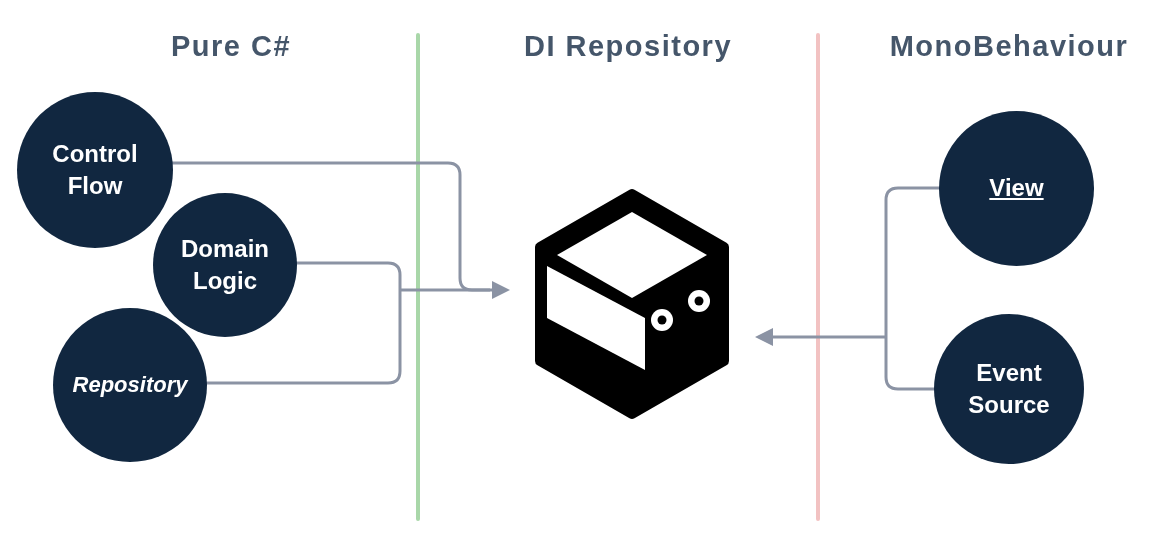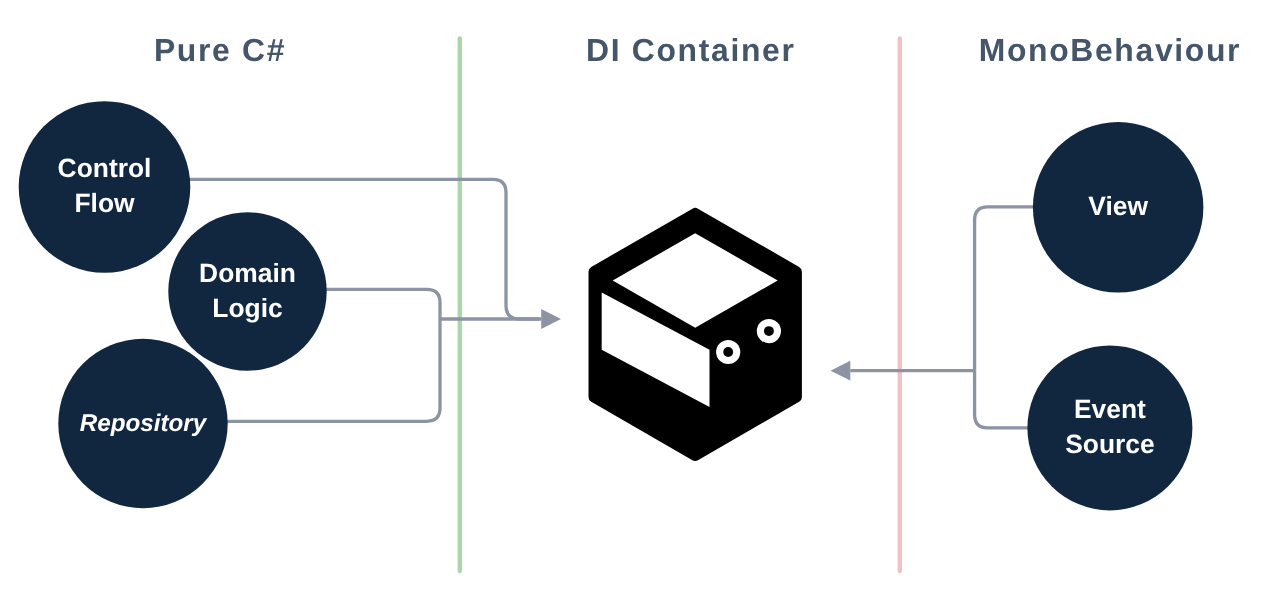--- a/index.html
+++ b/index.html
@@ -17,21 +17,21 @@
   .col-header {
     position: absolute;
     top: 30px;
     transform: translateX(-50%);
     font-size: 29px;
     font-weight: bold;
     letter-spacing: 1.5px;
     color: var(--header-text, #45566a);
     white-space: nowrap;
   }
-  .col-header.pure   { left: 200px; }
+  .col-header.pure   { left: 231px; }
   .col-header.di     { left: 628px; }
   .col-header.mono   { left: 1009px; }
 
   .divider {
     position: absolute;
     top: 33px;
     width: 4px;
     height: 488px;
     border-radius: 2px;
   }
@@ -57,38 +57,38 @@
     align-items: center;
     justify-content: center;
     font-weight: bold;
     text-align: center;
     line-height: 1.35;
     font-size: 24px;
   }
   .node.control-flow   { left: 17px;  top: 92px;  width: 156px; height: 156px; }
   .node.domain-logic   { left: 153px; top: 193px; width: 144px; height: 144px; }
   .node.repository     { left: 53px;  top: 308px; width: 154px; height: 154px; font-size: 22px; font-style: italic; }
-  .node.view-component { left: 939px; top: 111px; width: 155px; height: 155px; }
+  .node.view-component { left: 939px; top: 111px; width: 155px; height: 155px; text-decoration: underline; }
   .node.event-source   { left: 934px; top: 314px; width: 150px; height: 150px; justify-content: center; }
 
   .logo {
     position: absolute;
     left: 527px;
     top: 188px;
     width: 210px;
     height: 232px;
   }
 </style>
 </head>
 <body>
 
 <div class="canvas">
 
   <div class="col-header pure">Pure C#</div>
-  <div class="col-header di">DI Container</div>
+  <div class="col-header di">DI Repository</div>
   <div class="col-header mono">MonoBehaviour</div>
 
   <div class="divider left"></div>
   <div class="divider right"></div>
 
   <svg class="connectors" viewBox="0 0 1154 552">
 
     <path d="M 171 163 H 448 Q 460 163 460 175 V 278 Q 460 290 472 290 H 490"></path>
     <path d="M 296 263 H 388 Q 400 263 400 275 V 290"></path>
     <path d="M 206 383 H 388 Q 400 383 400 371 V 290"></path>

